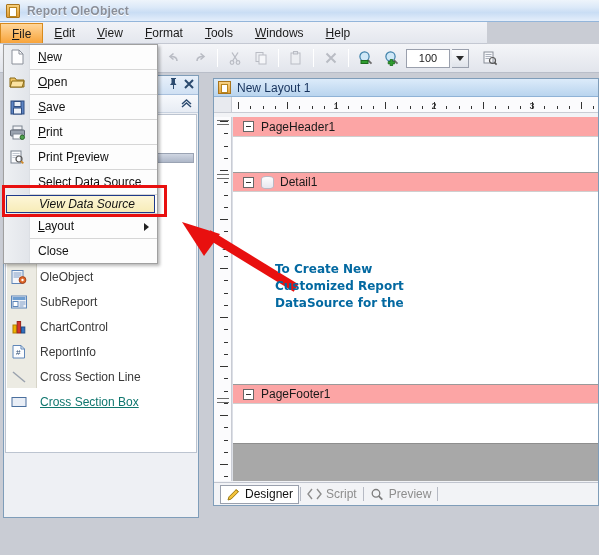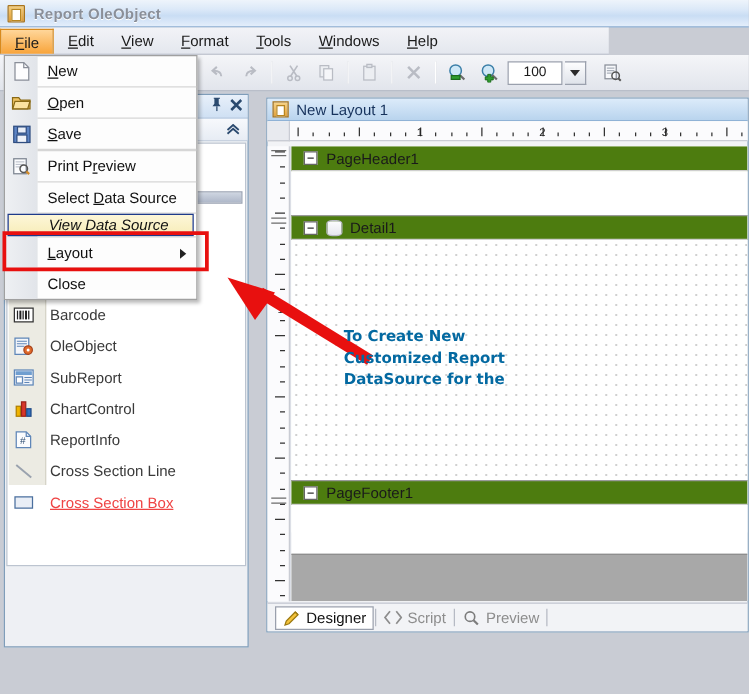--- a/index.html
+++ b/index.html
@@ -95,21 +95,21 @@
   }
   .tool-item{
     height:25px;display:flex;align-items:center;padding-left:2px;font-size:12px;color:#3a3a3a;
   }
   .tool-ico{
     width:22px;height:21px;margin-right:10px;flex:none;
     display:flex;align-items:center;justify-content:center;
     border:1px solid transparent;
   }
   .tool-lbl{white-space:nowrap;}
-  .tool-item.hovered .tool-lbl{text-decoration:underline;color:#ef4444;text-align:right;}
+  .tool-item.hovered .tool-lbl{text-decoration:underline;color:#0f766e;text-align:right;}
   #toolbox-rail{
     position:absolute;left:1px;top:38px;width:30px;bottom:64px;background:#ecebe3;
     border-right:1px solid #d6d4c8;
   }
   #toolbox-partial{
     position:absolute;left:33px;top:38px;right:2px;height:10px;
     background:linear-gradient(to bottom,#cfd6e2,#aeb7c8);border:1px solid #9aa3b3;
   }
 
   
@@ -140,21 +140,21 @@
   #ruler-v{width:18px;background:#fbfbfd;border-right:1px solid #c9ccd4;position:relative;overflow:hidden;}
   #ruler-v .vtk{position:absolute;right:3px;height:1px;background:#333;}
   #ruler-v .vtk.s{width:4px;}
   #ruler-v .vtk.m{width:8px;}
   #ruler-v .vnum{position:absolute;right:4px;font-size:9px;color:#222;transform:translateY(-50%);}
   #ruler-v .vband{position:absolute;right:2px;width:12px;height:9px;}
   #ruler-v .vband i{display:block;height:1px;background:#6b6b6b;margin-bottom:3px;}
 
   #canvas{flex:1;background:#fff;position:relative;overflow:hidden;border-left:1px solid #dcdfe6;}
   .band-hdr{
-    height:20px;background:#4d7c0f;border-top:1px solid #9a9a9a;border-bottom:1px solid #cfcfcf;
+    height:20px;background:#fca5a5;border-top:1px solid #9a9a9a;border-bottom:1px solid #cfcfcf;
     display:flex;align-items:center;padding-left:10px;font-size:12px;color:#1a1a1a;
   }
   .band-box{
     width:11px;height:11px;border:1px solid #666;background:#fff;margin-right:7px;flex:none;
     position:relative;
   }
   .band-box:after{content:"";position:absolute;left:2px;top:4px;width:5px;height:1px;background:#333;}
   .db-ico{
     width:13px;height:13px;margin-right:6px;flex:none;border:1px solid #b9b9c4;border-radius:5px/3px;
     background:linear-gradient(to bottom,#fdfdfe,#e7e7ef);
@@ -649,20 +649,31 @@
       <svg width="15" height="15" viewBox="0 0 15 15">
           <rect x="1" y="1" width="13" height="13" fill="#5d84c4" stroke="#2f4d80"></rect>
           <rect x="4" y="1.5" width="7" height="5" fill="#e9eef7" stroke="#2f4d80"></rect>
           <rect x="3.5" y="8" width="8" height="6" fill="#eef2f9" stroke="#2f4d80"></rect>
         </svg>
     </span>
     <span class="mi-lbl"><u>S</u>ave</span>
   </div>
   <div class="mi-sep"></div>
 
+  <div class="mi">
+    <span class="mi-ico">
+      <svg width="17" height="15" viewBox="0 0 17 15">
+          <rect x="4" y="1" width="9" height="4" fill="#f2f3f6" stroke="#7d8591"></rect>
+          <rect x="1.5" y="5" width="14" height="6" rx="1" fill="#9aa3b0" stroke="#5e6673"></rect>
+          <rect x="4" y="9" width="9" height="5" fill="#fbfcfe" stroke="#7d8591"></rect>
+          <circle cx="13.3" cy="12.3" r="2.2" fill="#4fa14f" stroke="#2c6b2c"></circle>
+        </svg>
+    </span>
+    <span class="mi-lbl"><u>P</u>rint</span>
+  </div>
   <div class="mi-sep"></div>
 
   <div class="mi">
     <span class="mi-ico">
       <svg width="16" height="15" viewBox="0 0 16 15">
           <rect x="2" y="1" width="10" height="12" fill="#fbfcfe" stroke="#7d8591"></rect>
           <path d="M3.5 3.5h7M3.5 5.5h7M3.5 7.5h5" stroke="#b4bac5" stroke-width=".8"></path>
           <circle cx="10" cy="9" r="3" fill="none" stroke="#555" stroke-width="1.2"></circle>
           <path d="M12.1 11.1 14.3 13.3" stroke="#d08a2a" stroke-width="1.8"></path>
         </svg>

